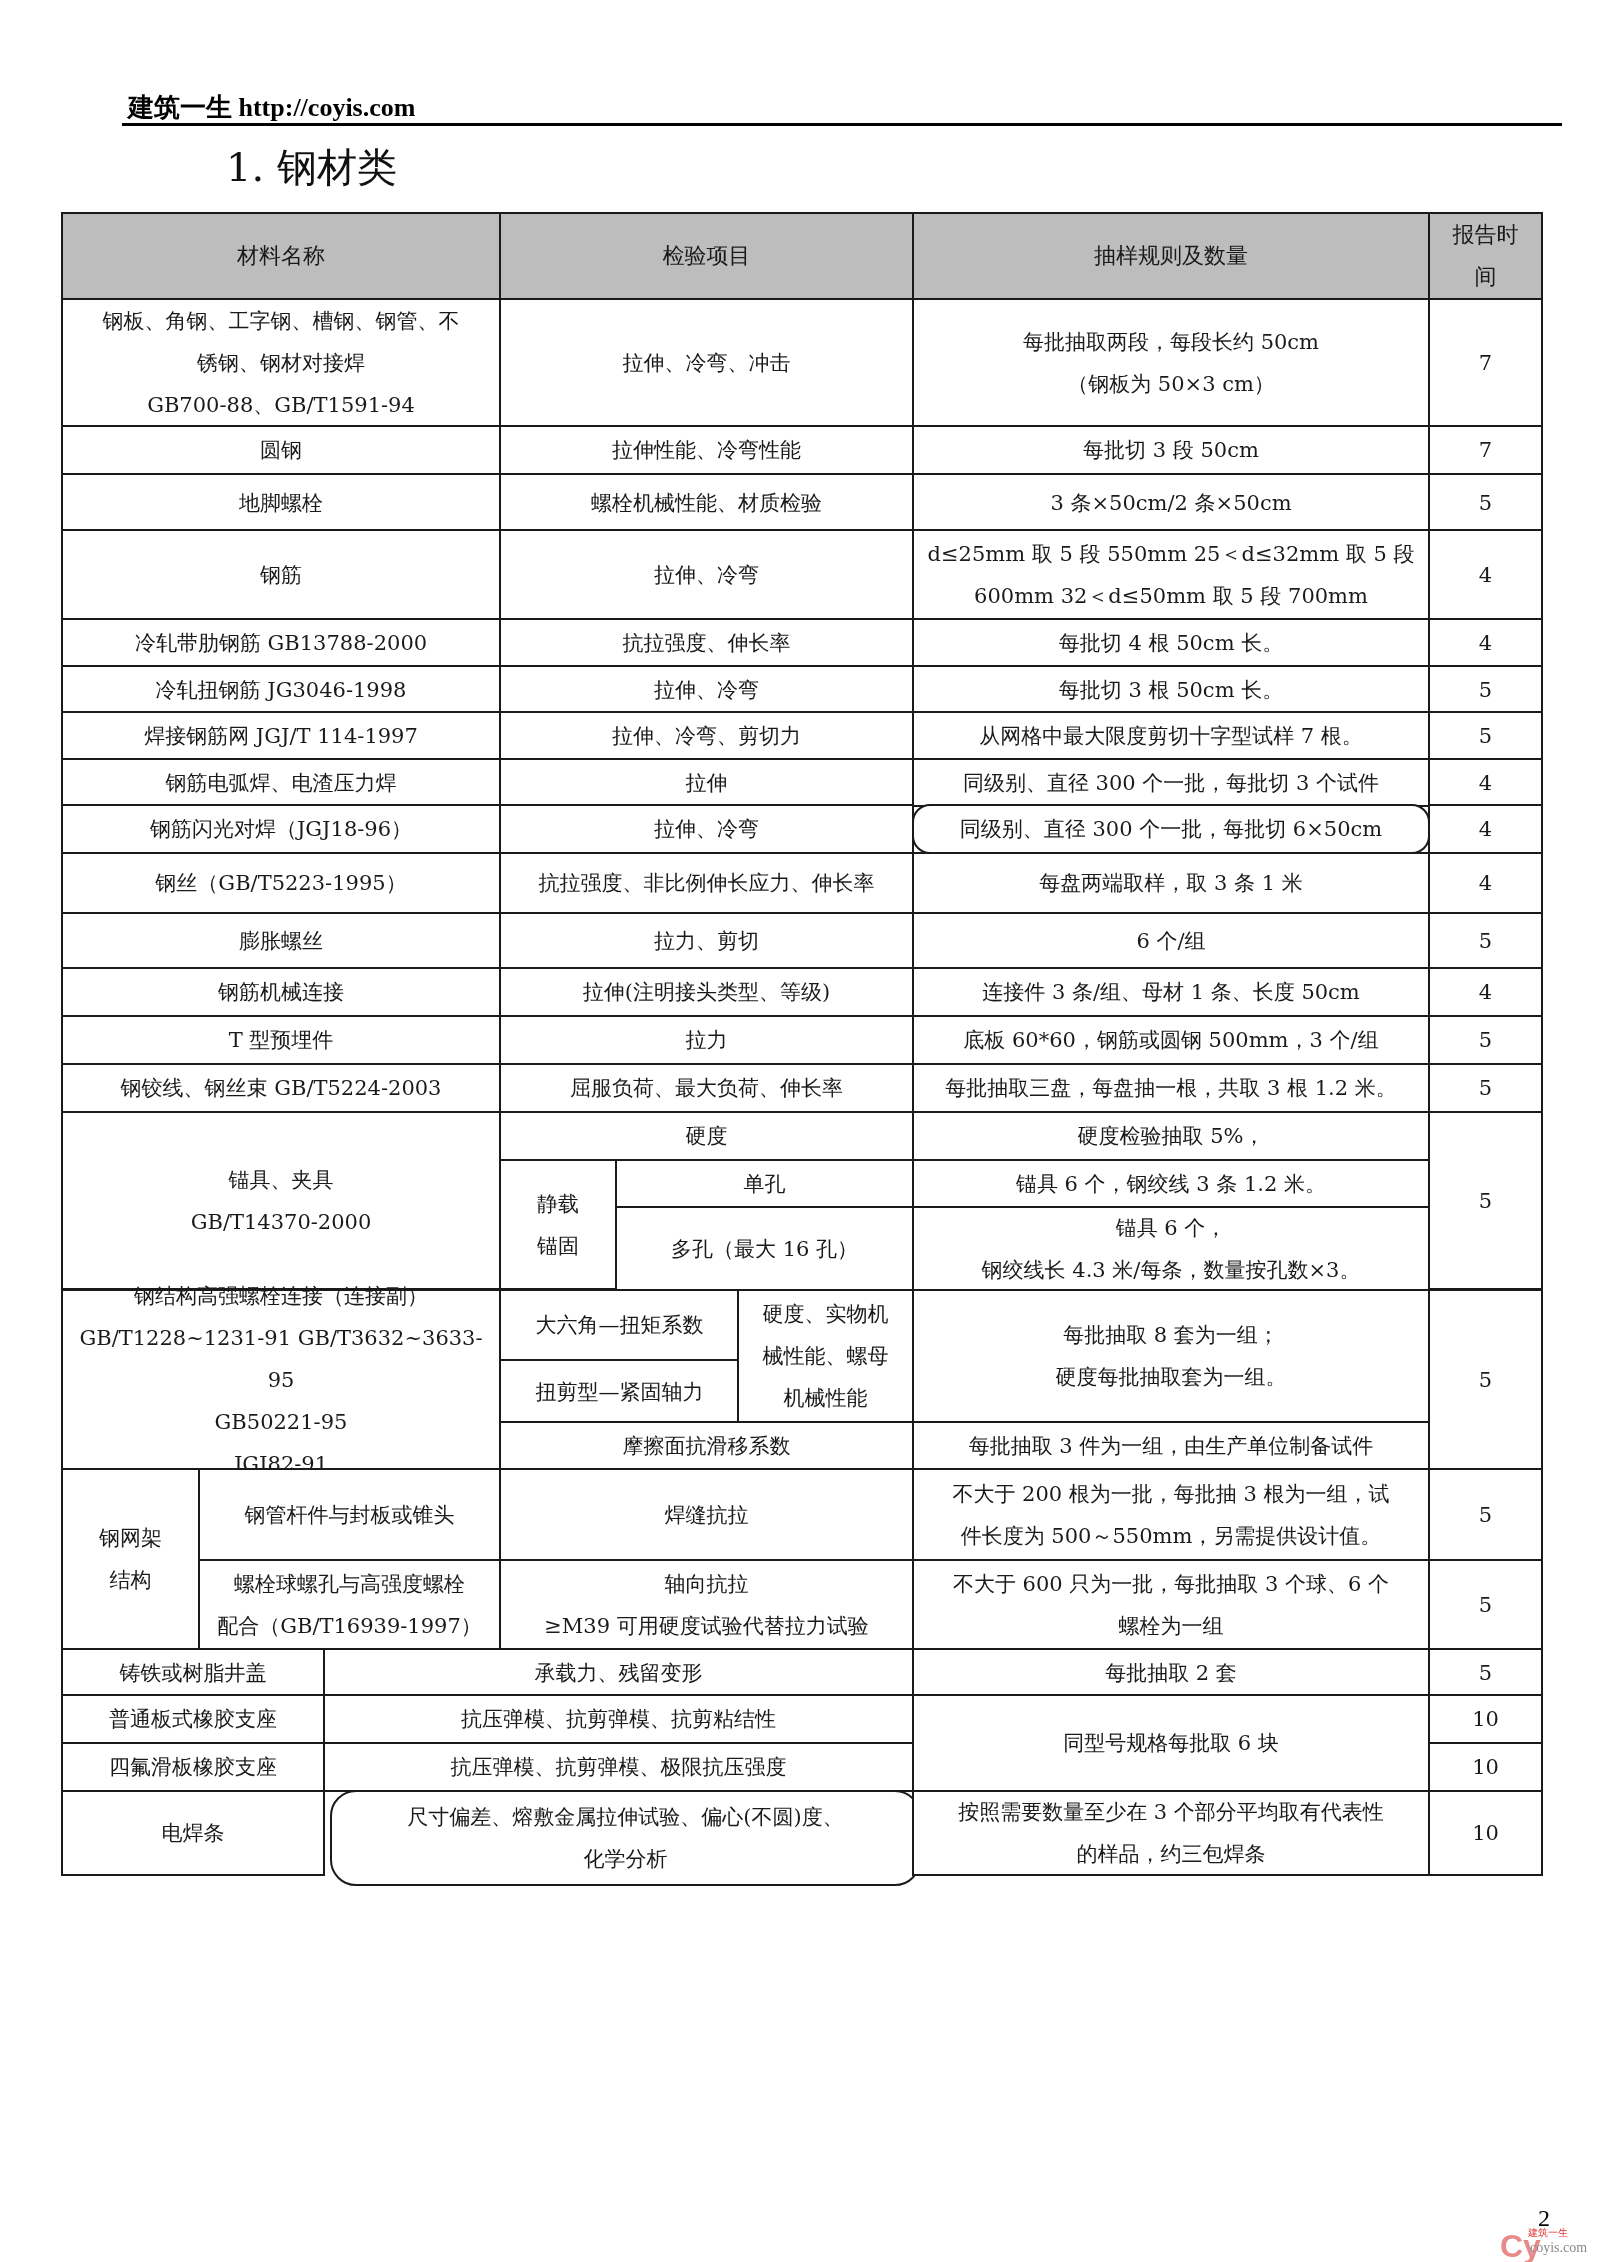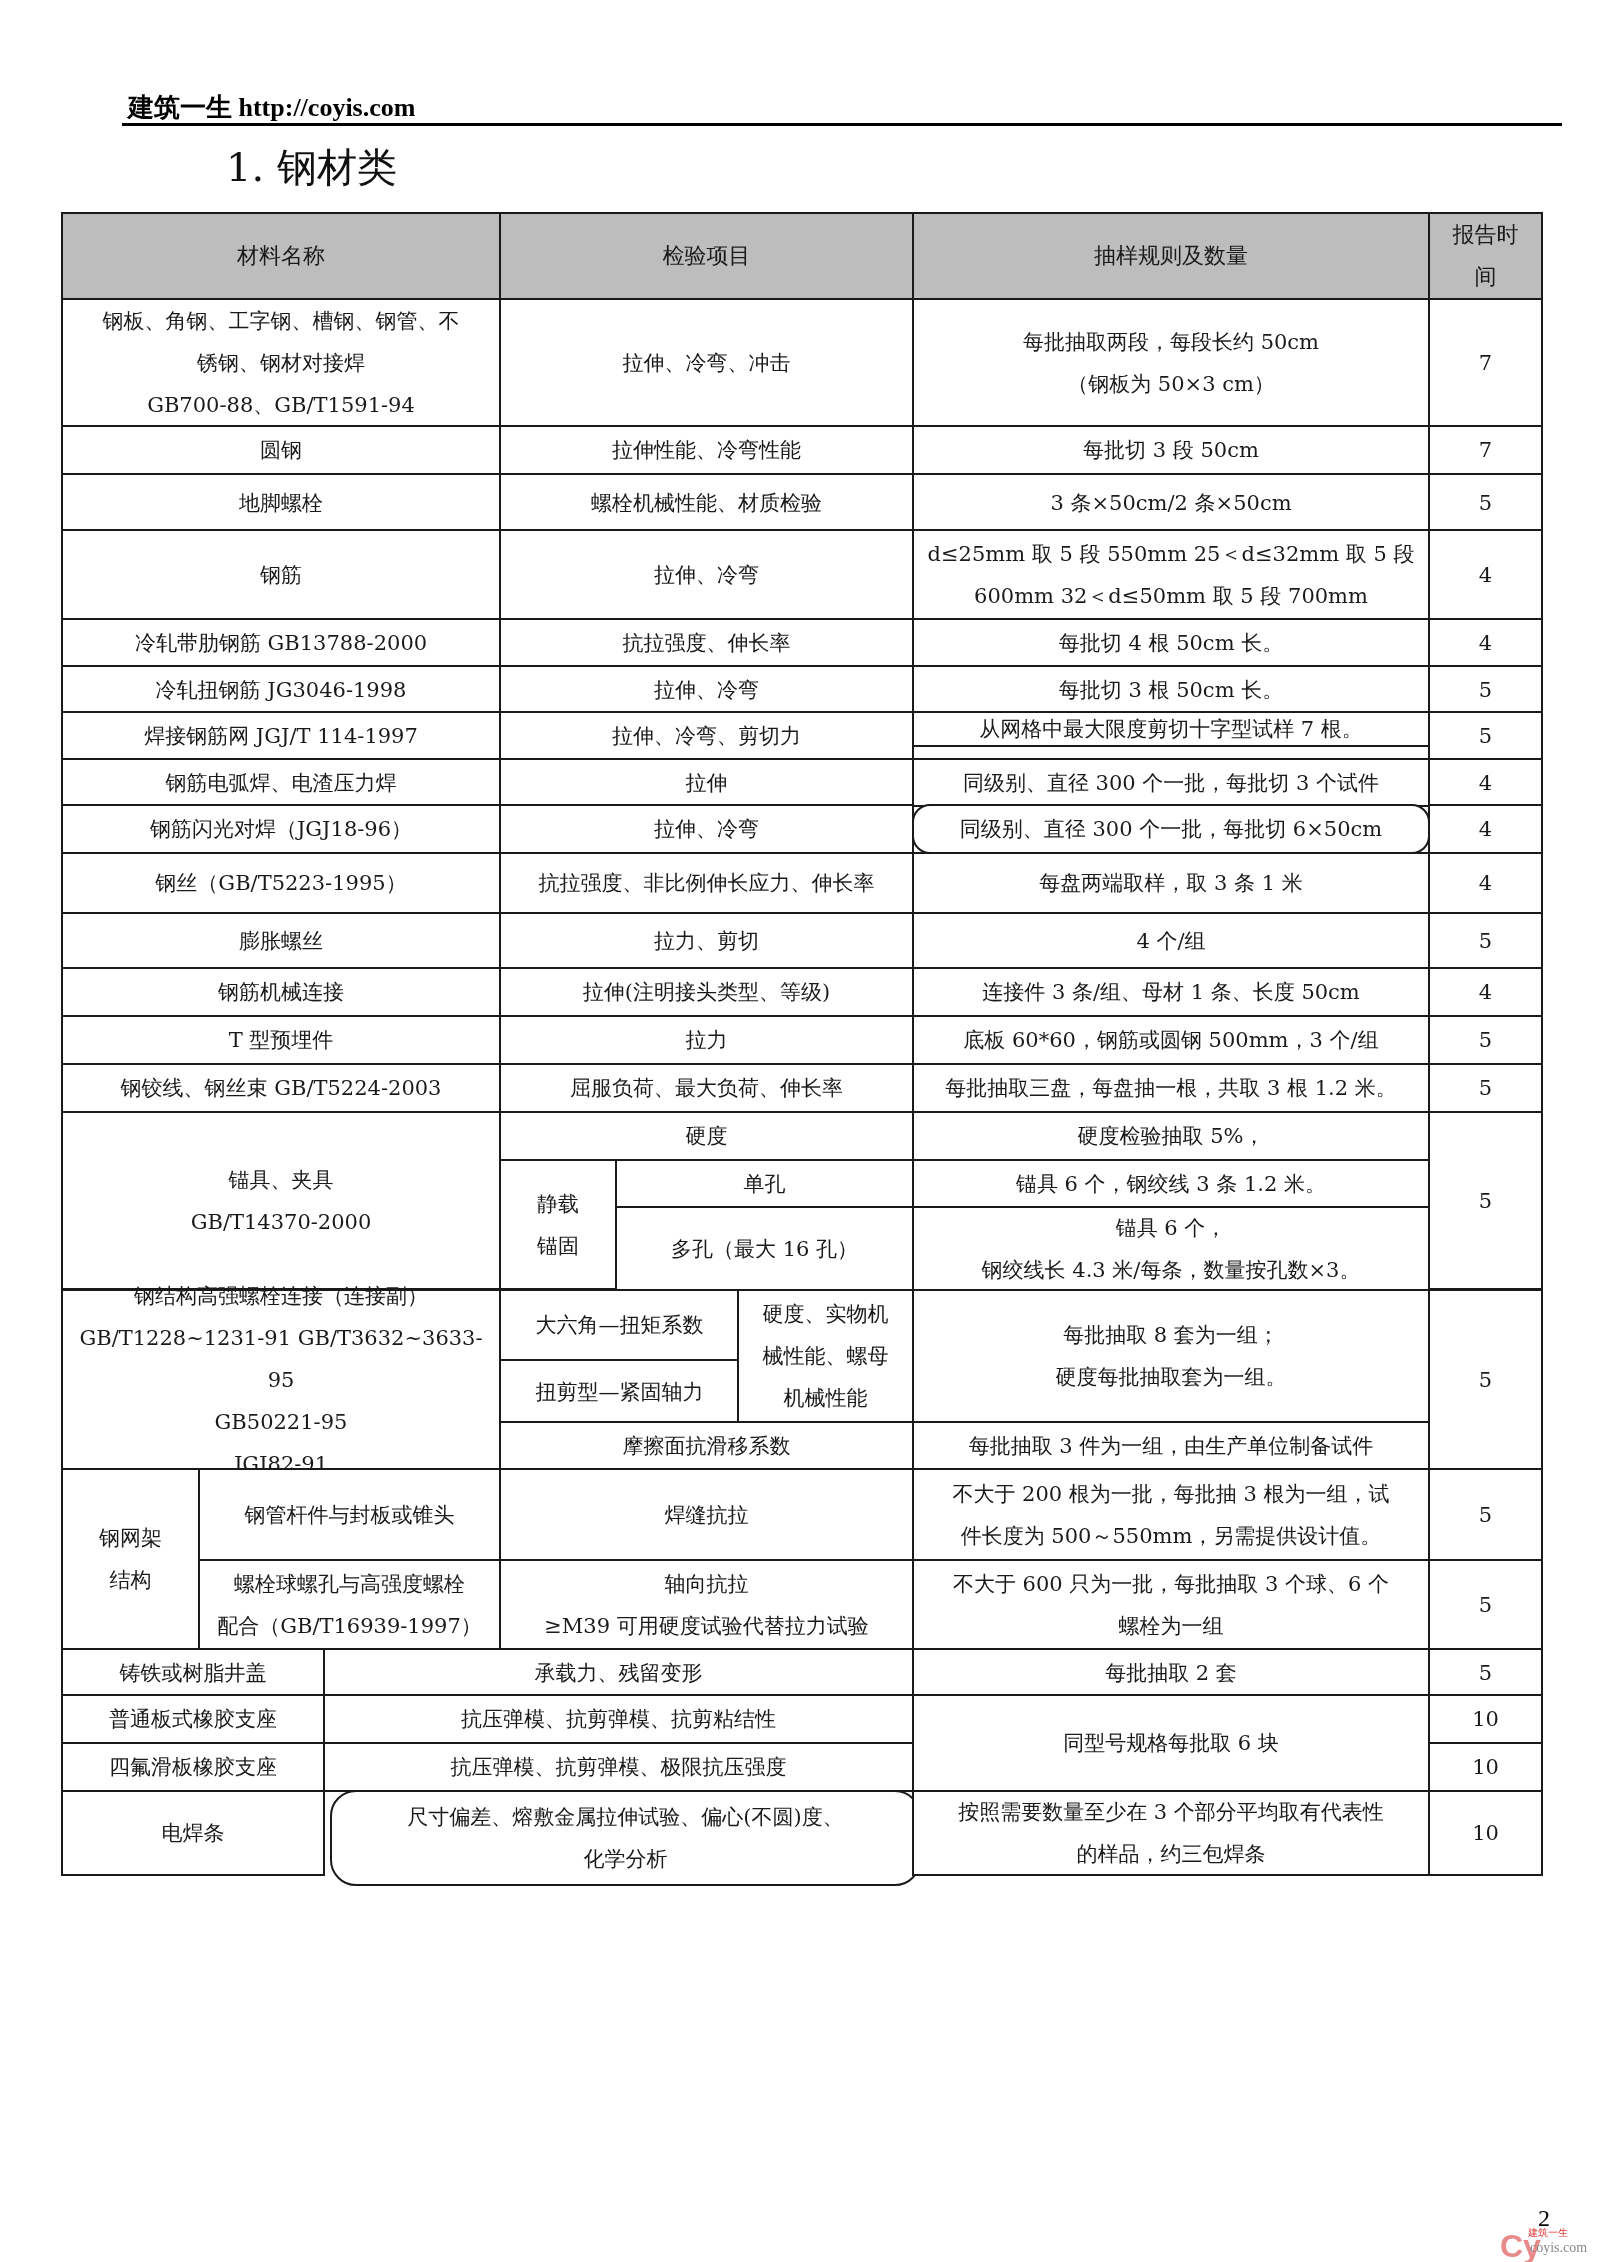--- a/index.html
+++ b/index.html
@@ -55,37 +55,37 @@
     <div class="cell " style="left: 61px; top: 618px; width: 440px; height: 49px;">冷轧带肋钢筋 GB13788-2000</div>
     <div class="cell " style="left: 499px; top: 618px; width: 415px; height: 49px;">抗拉强度、伸长率</div>
     <div class="cell " style="left: 912px; top: 618px; width: 518px; height: 49px;">每批切 4 根 50cm 长。</div>
     <div class="cell " style="left: 1428px; top: 618px; width: 115px; height: 49px;">4</div>
     <div class="cell " style="left: 61px; top: 665px; width: 440px; height: 49px;">冷轧扭钢筋 JG3046-1998</div>
     <div class="cell " style="left: 499px; top: 665px; width: 415px; height: 49px;">拉伸、冷弯</div>
     <div class="cell " style="left: 912px; top: 665px; width: 518px; height: 49px;">每批切 3 根 50cm 长。</div>
     <div class="cell " style="left: 1428px; top: 665px; width: 115px; height: 49px;">5</div>
     <div class="cell " style="left: 61px; top: 711px; width: 440px; height: 49px;">焊接钢筋网 JGJ/T 114-1997</div>
     <div class="cell " style="left: 499px; top: 711px; width: 415px; height: 49px;">拉伸、冷弯、剪切力</div>
-    <div class="cell " style="left: 912px; top: 711px; width: 518px; height: 36px;">从网格中最大限度剪切十字型试样 7 根。</div>
+    <div class="cell " style="left: 912px; top: 711px; width: 518px; height: 49px;">从网格中最大限度剪切十字型试样 7 根。</div>
     <div class="cell " style="left: 1428px; top: 711px; width: 115px; height: 49px;">5</div>
     <div class="cell " style="left: 61px; top: 758px; width: 440px; height: 49px;">钢筋电弧焊、电渣压力焊</div>
     <div class="cell " style="left: 499px; top: 758px; width: 415px; height: 49px;">拉伸</div>
     <div class="cell " style="left: 912px; top: 758px; width: 518px; height: 49px;">同级别、直径 300 个一批，每批切 3 个试件</div>
     <div class="cell " style="left: 1428px; top: 758px; width: 115px; height: 49px;">4</div>
     <div class="cell " style="left: 61px; top: 804px; width: 440px; height: 50px;">钢筋闪光对焊（JGJ18-96）</div>
     <div class="cell " style="left: 499px; top: 804px; width: 415px; height: 50px;">拉伸、冷弯</div>
     <div class="cell " style="left: 912px; top: 804px; width: 518px; height: 50px; border-radius: 18px;">同级别、直径 300 个一批，每批切 6×50cm</div>
     <div class="cell " style="left: 1428px; top: 804px; width: 115px; height: 50px;">4</div>
     <div class="cell " style="left: 61px; top: 852px; width: 440px; height: 62px;">钢丝（GB/T5223-1995）</div>
     <div class="cell " style="left: 499px; top: 852px; width: 415px; height: 62px;">抗拉强度、非比例伸长应力、伸长率</div>
     <div class="cell " style="left: 912px; top: 852px; width: 518px; height: 62px;">每盘两端取样，取 3 条 1 米</div>
     <div class="cell " style="left: 1428px; top: 852px; width: 115px; height: 62px;">4</div>
     <div class="cell " style="left: 61px; top: 912px; width: 440px; height: 57px;">膨胀螺丝</div>
     <div class="cell " style="left: 499px; top: 912px; width: 415px; height: 57px;">拉力、剪切</div>
-    <div class="cell " style="left: 912px; top: 912px; width: 518px; height: 57px;">4 个/组</div>
+    <div class="cell " style="left: 912px; top: 912px; width: 518px; height: 57px;">6 个/组</div>
     <div class="cell " style="left: 1428px; top: 912px; width: 115px; height: 57px;">5</div>
     <div class="cell " style="left: 61px; top: 967px; width: 440px; height: 50px;">钢筋机械连接</div>
     <div class="cell " style="left: 499px; top: 967px; width: 415px; height: 50px;">拉伸(注明接头类型、等级)</div>
     <div class="cell " style="left: 912px; top: 967px; width: 518px; height: 50px;">连接件 3 条/组、母材 1 条、长度 50cm</div>
     <div class="cell " style="left: 1428px; top: 967px; width: 115px; height: 50px;">4</div>
     <div class="cell " style="left: 61px; top: 1015px; width: 440px; height: 50px;">T 型预埋件</div>
     <div class="cell " style="left: 499px; top: 1015px; width: 415px; height: 50px;">拉力</div>
     <div class="cell " style="left: 912px; top: 1015px; width: 518px; height: 50px;">底板 60*60，钢筋或圆钢 500mm，3 个/组</div>
     <div class="cell " style="left: 1428px; top: 1015px; width: 115px; height: 50px;">5</div>
     <div class="cell " style="left: 61px; top: 1063px; width: 440px; height: 50px;">钢铰线、钢丝束 GB/T5224-2003</div>

